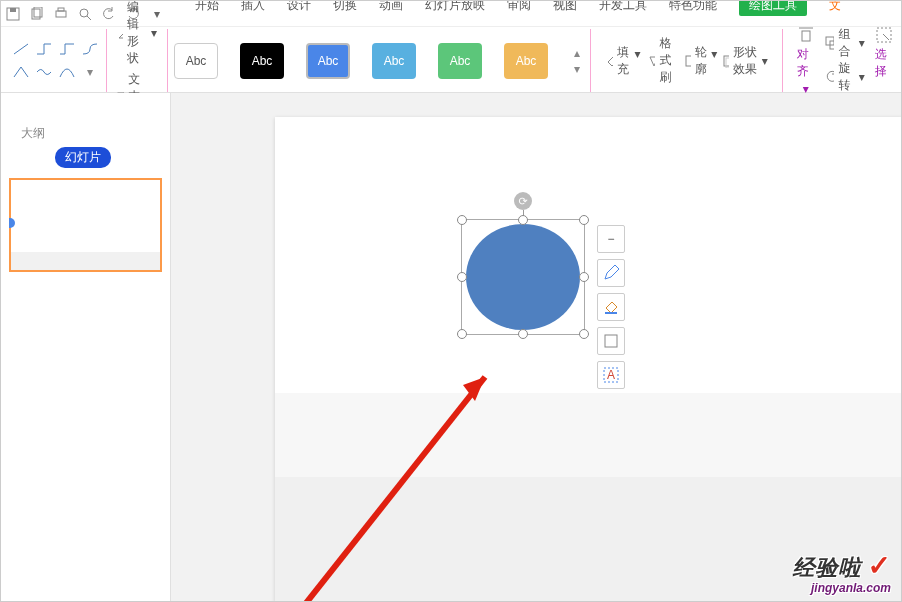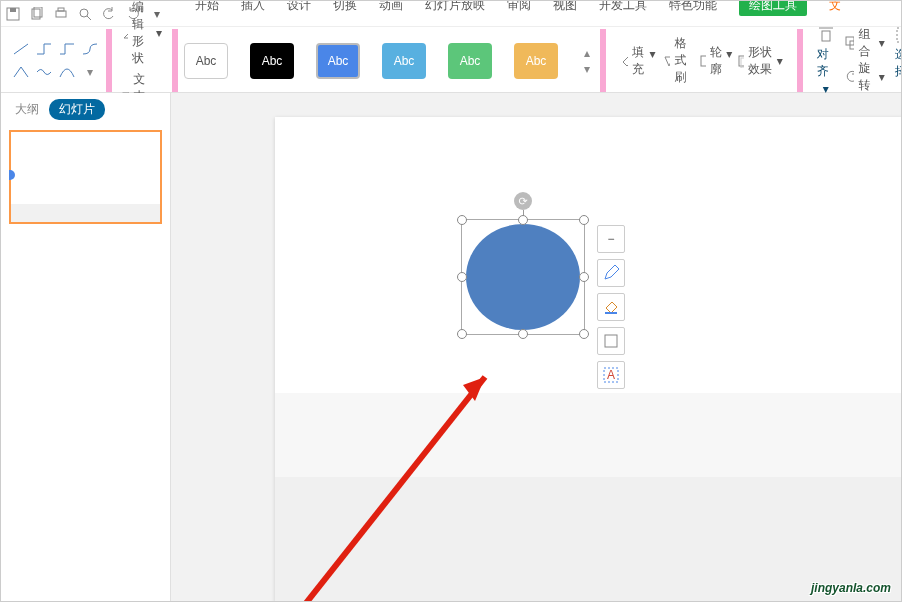--- a/index.html
+++ b/index.html
@@ -10,45 +10,45 @@
 .quick-access .qa-icon { width: 16px; height: 16px; display: flex; align-items: center; justify-content: center; color: #666; cursor: pointer; }
 
 
 .menu-tabs { height: 0; display: flex; align-items: center; padding-left: 190px; gap: 22px; position: absolute; top: 4px; }
 .tab-item { color: #555; cursor: pointer; padding: 2px 0; }
 .tab-item.highlight { background: #22b14c; color: #fff; padding: 2px 10px; border-radius: 2px; }
 .tab-item.orange { color: #ff6a00; }
 
 
 .ribbon { height: 64px; border-bottom: 1px solid #e0e0e0; display: flex; align-items: center; padding: 0 4px; position: relative; margin-top: 2px; }
-.ribbon-group { display: flex; flex-direction: column; justify-content: center; height: 100%; padding: 0 6px; border-right: 6px solid #f9a8d4; }
+.ribbon-group { display: flex; flex-direction: column; justify-content: center; height: 100%; padding: 0 6px; border-right: 1px solid #f9a8d4; }
 .ribbon-group.no-border { border-right: none; }
 .shape-presets { display: grid; grid-template-columns: repeat(4,20px); grid-template-rows: repeat(2,20px); gap: 3px; }
 .shape-presets div { display:flex; align-items:center; justify-content:center; color:#4a7ebb; }
 .btn { display: flex; align-items: center; gap: 4px; color: #555; padding: 2px 4px; cursor: pointer; }
 .btn.disabled { color: #bbb; }
 .style-gallery { display: flex; gap: 22px; align-items: center; }
 .style-swatch { width: 44px; height: 36px; border-radius: 4px; display: flex; align-items: center; justify-content: center; font-size: 12px; cursor: pointer; }
 .sw1 { background:#fff; border:1px solid #ccc; color:#555; }
 .sw2 { background:#000; color:#fff; }
 .sw3 { background:#4a86e8; color:#fff; border:2px solid #bbb; }
 .sw4 { background:#58b0e0; color:#fff; }
 .sw5 { background:#5cc67a; color:#fff; }
 .sw6 { background:#f0b95a; color:#fff; }
 .gallery-arrows { display:flex; flex-direction:column; gap:2px; color:#888; padding:0 4px;}
 .fill-group { display:flex; flex-direction:row; gap:4px; padding:0 8px;}
 .fill-row { display:flex; align-items:center; gap:4px; color:#555; cursor:pointer; }
 .right-tools { display:flex; gap:10px; padding:0 8px; }
-.vtool { display:flex; flex-direction:column; align-items:center; gap:2px; color:#0c4a6e; cursor:pointer; font-size:12px;}
+.vtool { display:flex; flex-direction:column; align-items:center; gap:2px; color:#a21caf; cursor:pointer; font-size:12px;}
 
 
 .left-pane { position:absolute; left:0; top:92px; width:170px; bottom:0; border-right:1px solid #e0e0e0; background:#fff;}
-.pane-tabs { display:flex; align-items:center; gap:10px; padding:6px 14px; }
+.pane-tabs { display:flex; align-items:center; gap:10px; padding:6px 20px; }
 .pane-tab { color:#888; cursor:pointer; }
-.pane-tab.pill { background:#0369a1; color:#fff; border-radius:10px; padding:2px 10px; }
+.pane-tab.pill { background:#1d4ed8; color:#fff; border-radius:10px; padding:2px 10px;margin-top:48px; }
 .slide-thumb { margin:4px 8px; border:2px solid #fc9948; height:94px; background:linear-gradient(#fff 80%, #f1f1f1 80%); position:relative; cursor:pointer;}
 .slide-thumb::before { content:''; position:absolute; left:-2px; top:38px; width:6px; height:10px; background:#4a86e8; border-radius:0 5px 5px 0;}
 
 
 .canvas-area { position:absolute; left:170px; top:92px; right:0; bottom:0; background:#f2f2f2; }
 .slide-canvas { position:absolute; left:104px; top:24px; width:628px; height:486px; background:#fff; box-shadow: 0 1px 4px rgba(0,0,0,0.15); }
 .slide-lower { position:absolute; left:0; right:0; top:276px; bottom:0; background:#f7f7f7; }
 .slide-lower2 { position:absolute; left:0; right:0; top:360px; bottom:0; background:#f0f0f0; }
 
 
@@ -63,21 +63,21 @@
 
 .float-tools { position:absolute; left:322px; top:108px; display:flex; flex-direction:column; gap:6px; }
 .float-btn { width:28px; height:28px; background:#fff; border:1px solid #ccc; border-radius:2px; display:flex; align-items:center; justify-content:center; cursor:pointer; color:#555;}
 
 
 .red-arrow { position:absolute; left:10px; top:240px; width:250px; height:270px; pointer-events:none; }
 
 
 .watermark { position:absolute; right:10px; bottom:6px; font-family: Arial Black, Arial; font-weight:900; color:#333; text-shadow: -1px -1px 0 #fff,1px -1px 0 #fff,-1px 1px 0 #fff,1px 1px 0 #fff; text-align:right; line-height:1.1;}
 .watermark .big{ font-size:22px; font-style:italic; letter-spacing:1px;}
-.watermark .small{ font-size:12px; font-style:italic; color:#14532d;}
+.watermark .small{ font-size:12px; font-style:italic; color:#701a75;}
 .checkmark{ color:#e03020; font-size:28px; font-weight:900; margin-left:6px;}
 </style>
 </head>
 <body>
 
 <div class="quick-access">
   <span class="qa-icon">
       <svg width="14" height="14" viewBox="0 0 14 14">
         <rect x="1" y="1" width="12" height="12" fill="none" stroke="#888"></rect>
         <rect x="4" y="1" width="6" height="4" fill="#888"></rect>
@@ -322,15 +322,16 @@
         </div>
     </div>
 
     <svg class="red-arrow" viewBox="0 0 250 270">
       <line x1="10" y1="260" x2="200" y2="20" stroke="#e02010" stroke-width="6"></line>
       <polygon points="200,20 178,28 190,44" fill="#e02010"></polygon>
     </svg>
   </div>
 
   <div class="watermark">
+    <div><span class="big">经验啦</span><span class="checkmark">✓</span></div>
     <div class="small">jingyanla.com</div>
   </div>
 </div>
 
 </body></html>

